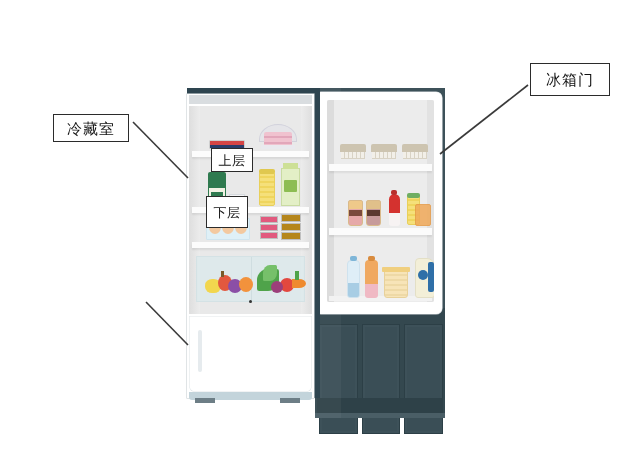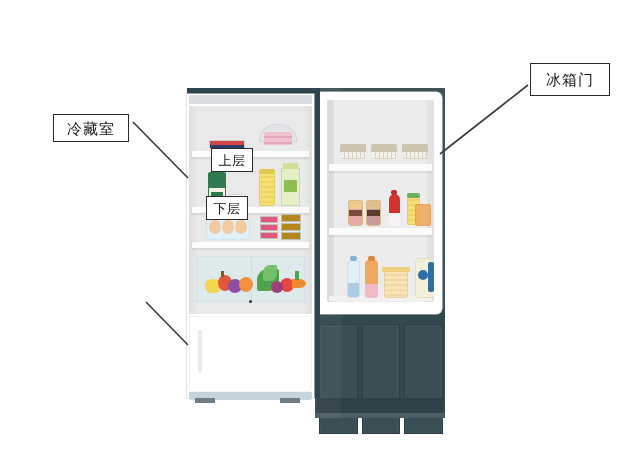--- a/index.html
+++ b/index.html
@@ -492,17 +492,17 @@
   <div class="callout" id="co0" style="left: 53px; top: 114px; width: 76px; height: 28px;">
     <span>冷藏室</span>
   </div>
   <div class="callout" id="co2" style="left: 530px; top: 63px; width: 80px; height: 33px;">
     <span>冰箱门</span>
   </div>
 
   <div class="callout inner" id="il0" style="left: 211px; top: 115px; width: 42px; height: 24px; margin-top: 33px;">
     <span>上层</span>
   </div>
-  <div class="callout inner" id="il1" style="left: 206px; top: 196px; width: 42px; height: 24px;">
+  <div class="callout inner" id="il1" style="left: 206px; top: 196px; width: 42px; height: 32px;">
     <span>下层</span>
   </div>
 
 </div>
 
 </body></html>

